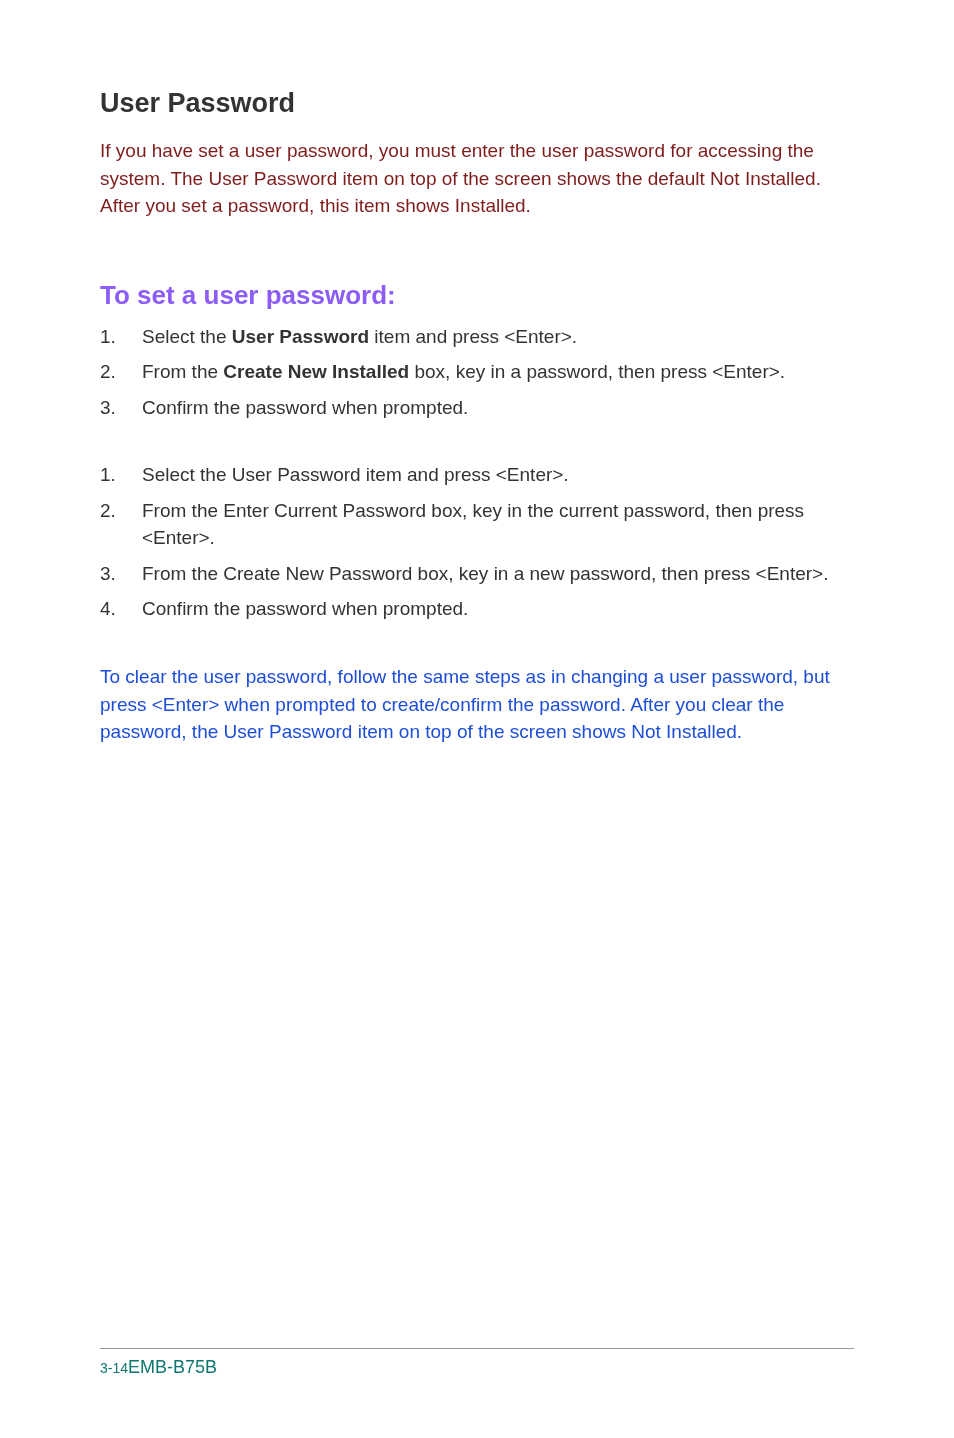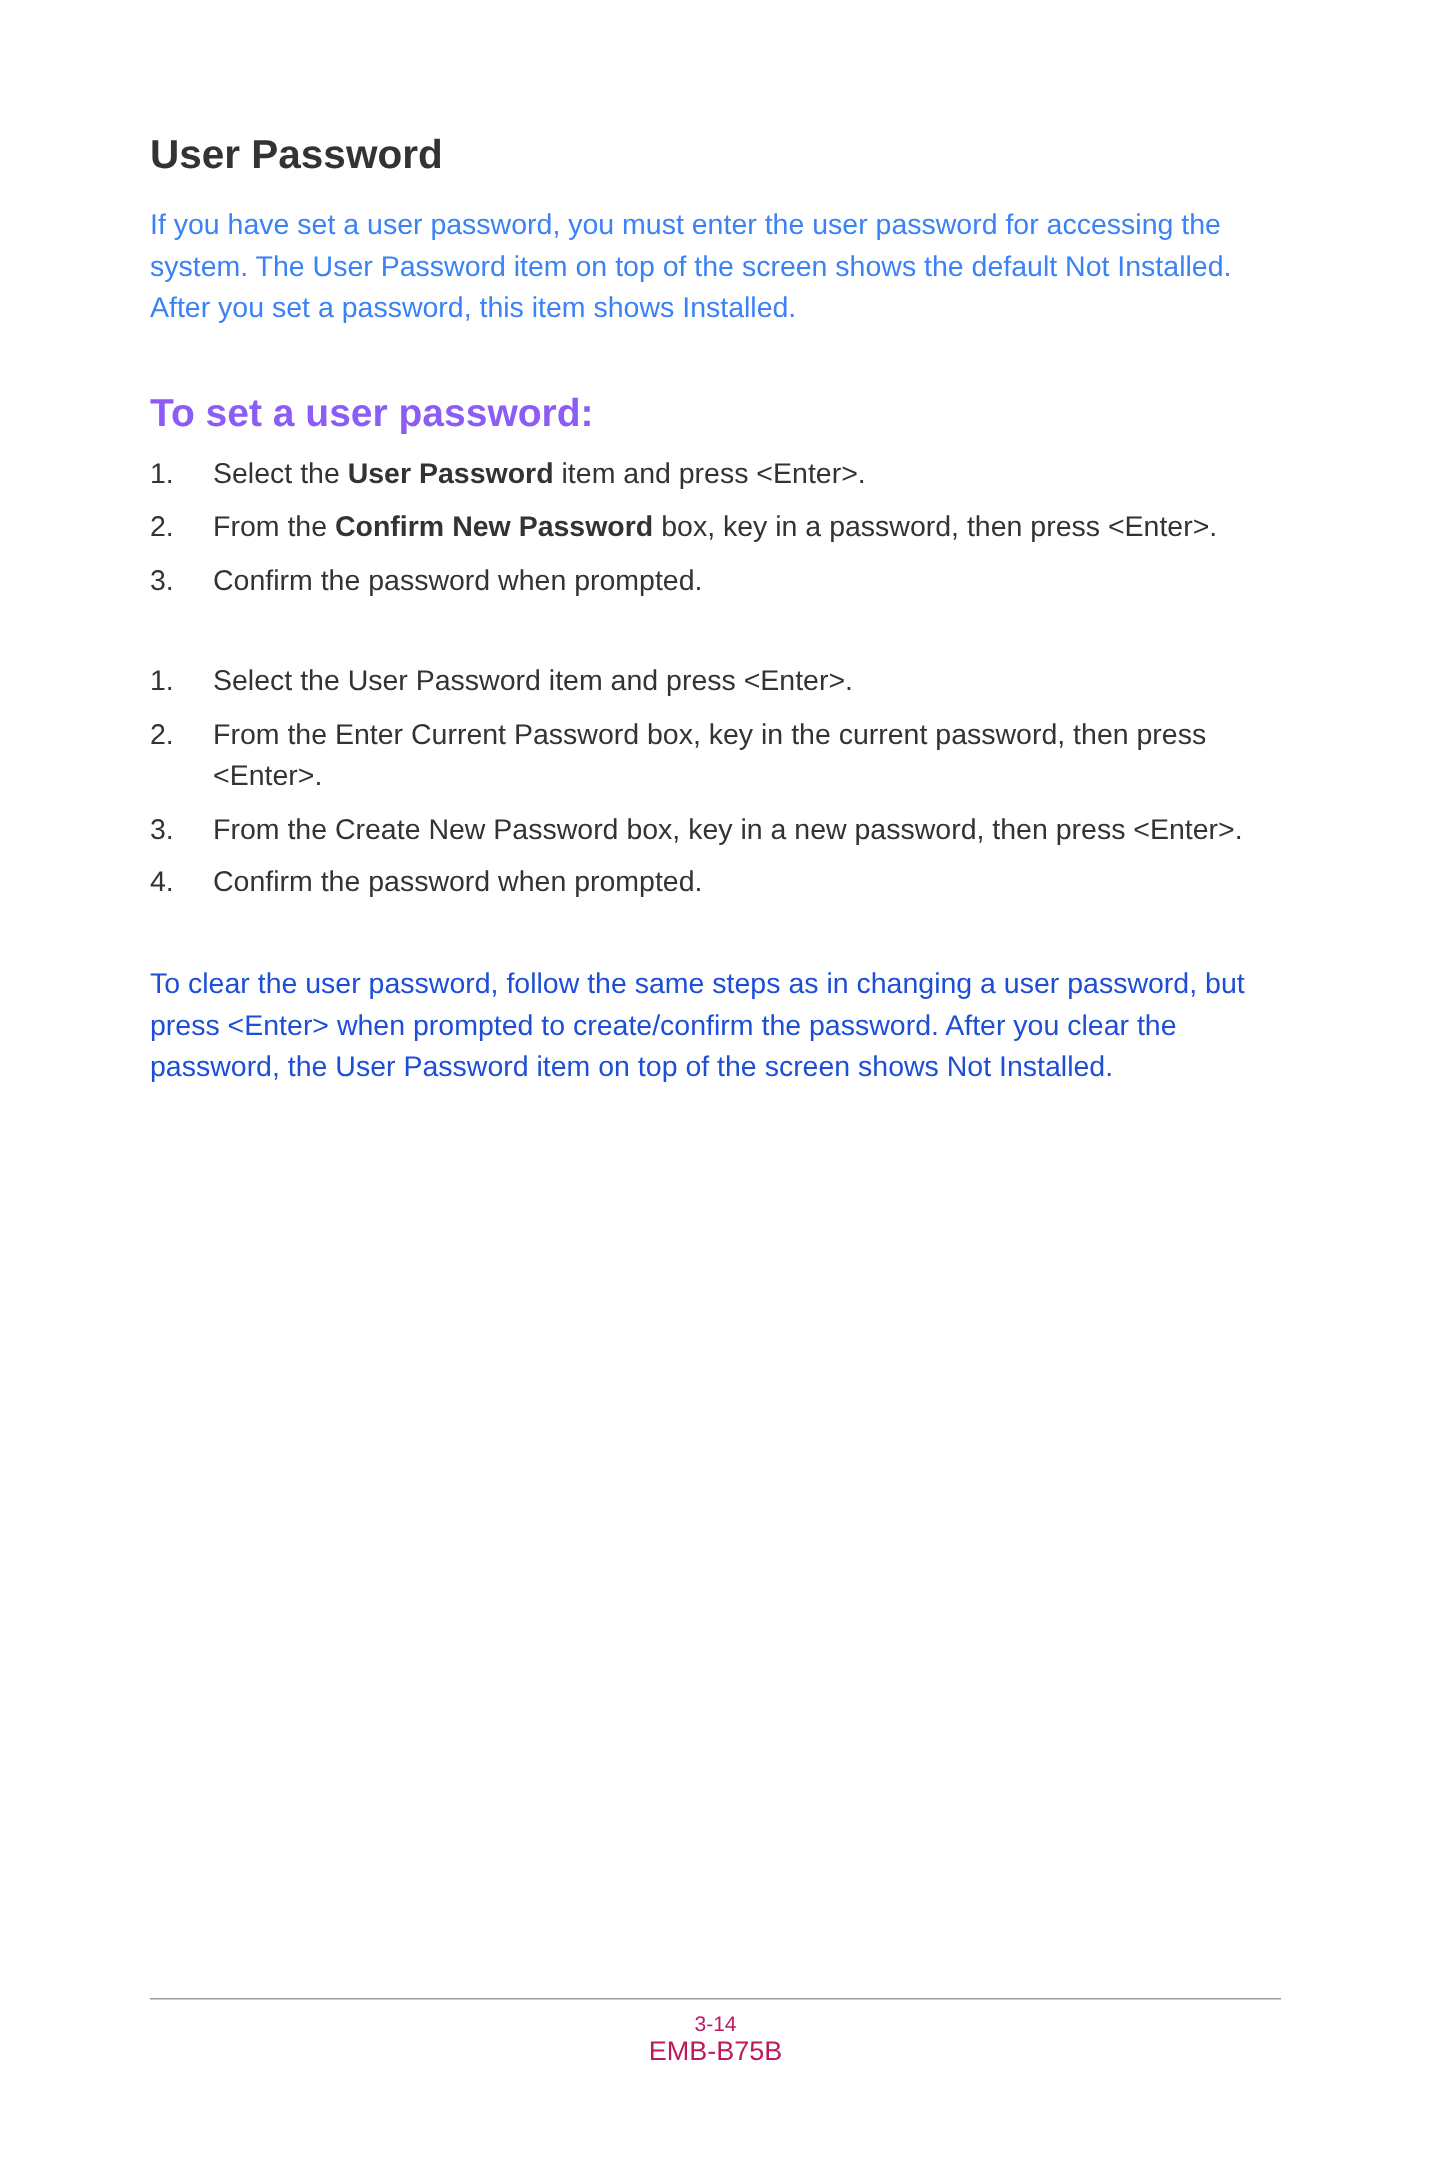--- a/index.html
+++ b/index.html
@@ -20,22 +20,22 @@
     }
     .main-heading {
       font-size: 27px;
       font-weight: bold;
       color: #333333;
       margin-bottom: 18px;
     }
     .intro-paragraph {
       font-size: 19px;
       line-height: 1.45;
-      color: #3b82f6;
-      margin-bottom: 40px;
+      color: #7f1d1d;
+      margin-bottom: 60px;
     }
     .sub-heading {
       font-size: 26px;
       font-weight: bold;
       color: #8b5cf6;
       margin-bottom: 12px;
     }
     .ol-list {
       list-style: none;
       margin-bottom: 40px;
@@ -71,22 +71,21 @@
     }
     .footer-line {
       border-top: 1px solid #999999;
       margin-bottom: 8px;
     }
     .footer-content {
       display: flex;
       justify-content: flex-start;
       align-items: center;
       font-size: 16px;
-      color: #be185d;
-      flex-direction: column;
+      color: #0f766e;
     }
     .page-number {
       font-size: 14px;
     }
     .product-name {
       font-size: 18px;
     }
   </style>
 </head>
 <body>
@@ -98,21 +97,21 @@
 
   <h2 class="sub-heading">To set a user password:</h2>
 
   <ol class="ol-list">
     <li class="ol-item">
       <span class="ol-number">1.</span>
       <span class="ol-text"><span>Select the </span><span class="bold">User Password</span><span> item and press &lt;Enter&gt;.</span></span>
     </li>
     <li class="ol-item">
       <span class="ol-number">2.</span>
-      <span class="ol-text"><span>From the </span><span class="bold">Confirm New Password</span><span> box, key in a password, then press &lt;Enter&gt;.</span></span>
+      <span class="ol-text"><span>From the </span><span class="bold">Create New Installed</span><span> box, key in a password, then press &lt;Enter&gt;.</span></span>
     </li>
     <li class="ol-item">
       <span class="ol-number">3.</span>
       <span class="ol-text">Confirm the password when prompted.</span>
     </li>
   </ol>
 
 
   <ol class="ol-list">
     <li class="ol-item">

